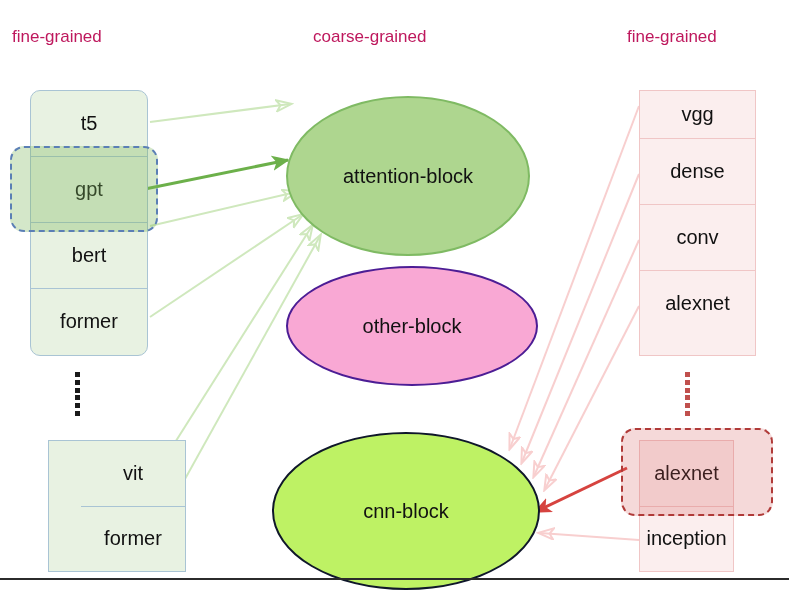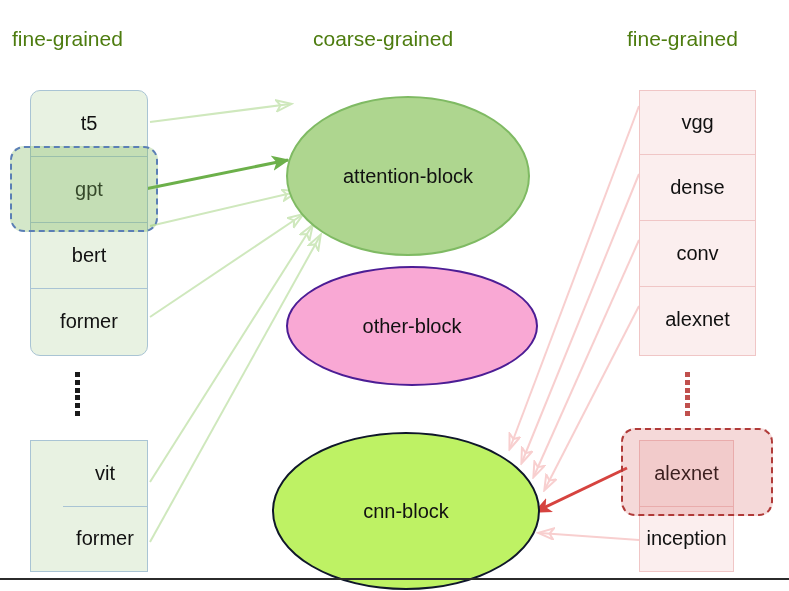--- a/index.html
+++ b/index.html
@@ -19,22 +19,22 @@
   }
   #edges {
     position: absolute;
     left: 0; top: 0;
     width: 789px;
     height: 591px;
     pointer-events: none;
   }
   .col-header {
     position: absolute;
-    font-size: 21px;
-    color: #4d7c0f;
+    font-size: 17px;
+    color: #be185d;
     white-space: nowrap;
     line-height: 1;
   }
   
   .tbl {
     position: absolute;
     box-sizing: border-box;
     display: flex;
     flex-direction: column;
   }
@@ -172,31 +172,31 @@
 
   <div class="vdots" style="left:74px; top:372px; width:6px; height:44px;">
     <i></i>
       <i></i>
       <i></i>
       <i></i>
       <i></i>
       <i></i>
   </div>
 
-  <div class="tbl tbl-green" style="left:30px; top:440px; width:118px; height:132px;padding-left:32px;">
+  <div class="tbl tbl-green" style="left:48px; top:440px; width:138px; height:132px;padding-left:32px;">
     <div class="cell" style="height:66px;">vit</div>
     <div class="cell" style="height:65px;">former</div>
   </div>
 
   <div class="ellipse el-green" style="left:286px; top:96px; width:244px; height:160px;">attention-block</div>
   <div class="ellipse el-blue" style="left:286px; top:266px; width:252px; height:120px;">other-block</div>
   <div class="ellipse el-red" style="left:272px; top:432px; width:268px; height:158px;">cnn-block</div>
 
   <div class="tbl tbl-red" style="left:639px; top:90px; width:117px; height:266px;">
-    <div class="cell" style="height:64px;">vgg</div>
+    <div class="cell" style="height:48px;">vgg</div>
     <div class="cell" style="height:66px;">dense</div>
     <div class="cell" style="height:66px;">conv</div>
     <div class="cell" style="height:65px;">alexnet</div>
   </div>
 
   <div class="vdots red" style="left:684px; top:372px; width:6px; height:44px;">
     <i></i>
       <i></i>
       <i></i>
       <i></i>

